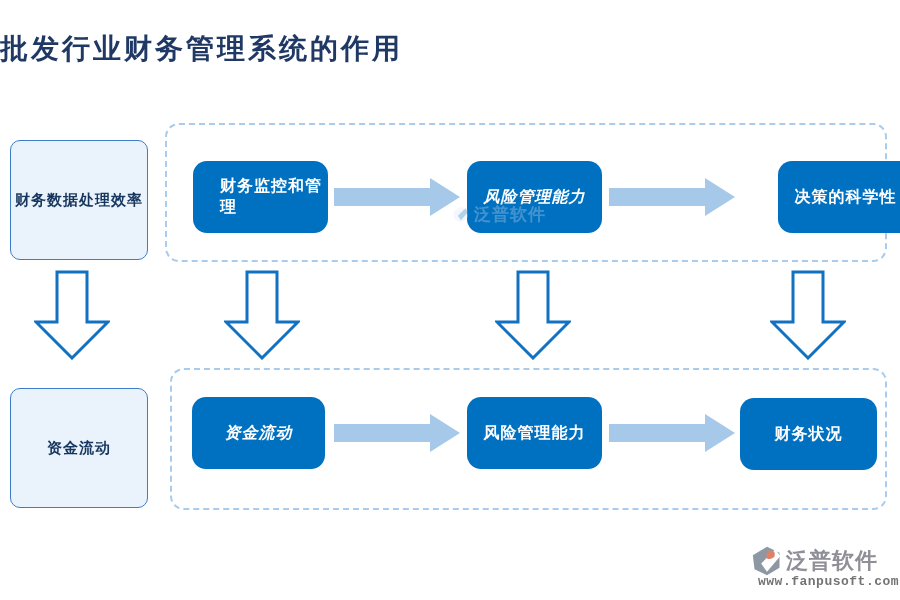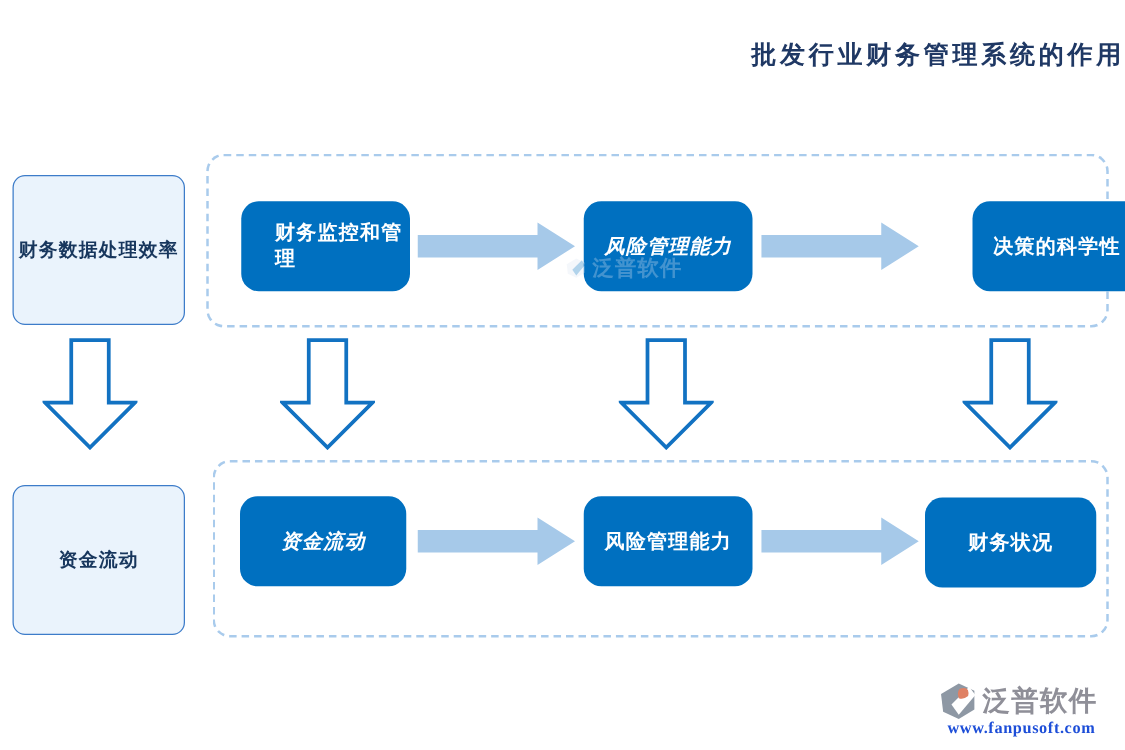--- a/index.html
+++ b/index.html
@@ -4,22 +4,22 @@
 <style>
   html,body{margin:0;padding:0;}
   body{
     width:900px;height:600px;position:relative;overflow:hidden;
     background:#ffffff;
     font-family:"Liberation Serif","DejaVu Serif",serif;
   }
   .abs{position:absolute;}
   
   .title{
-    left:0;top:30px;width:900px;text-align:right;
-    font-size:20px;font-weight:bold;color:#1F3864;letter-spacing:3px;
+    left:0;top:30px;width:900px;text-align:left;
+    font-size:28px;font-weight:bold;color:#1F3864;letter-spacing:3px;
   }
   
   .group{
     border:2px dashed #A9CBEC;border-radius:14px;background:transparent;
   }
   .group-top{left:165px;top:123px;width:718px;height:135px;}
   .group-bottom{left:170px;top:368px;width:713px;height:138px;}
   
   .side-box{
     width:138px;height:120px;border:1.5px solid #3D7CC9;border-radius:10px;
@@ -67,22 +67,22 @@
   .logo{
     left:750px;top:546px;width:146px;height:48px;
     display:flex;flex-direction:column;align-items:flex-start;
   }
   .logo-row{display:flex;align-items:center;gap:2px;}
   .logo-name{
     font-size:22px;font-weight:bold;color:#8F8F98;letter-spacing:1px;
     font-family:"Liberation Serif","DejaVu Serif",serif;
   }
   .logo-url{
-    font-size:13px;color:#1d4ed8;letter-spacing:0.5px;margin-left:8px;margin-top:-2px;
-    font-family:Liberation Serif, serif;font-weight:bold;
+    font-size:13px;color:#737373;letter-spacing:0.5px;margin-left:8px;margin-top:-2px;
+    font-family:Liberation Mono, monospace;font-weight:bold;
   }
 </style>
 </head>
 <body>
 
 <div class="abs title">批发行业财务管理系统的作用</div>
 
 <div class="abs side-box side-top">
   <span>财务数据处理效率</span>
 </div>

